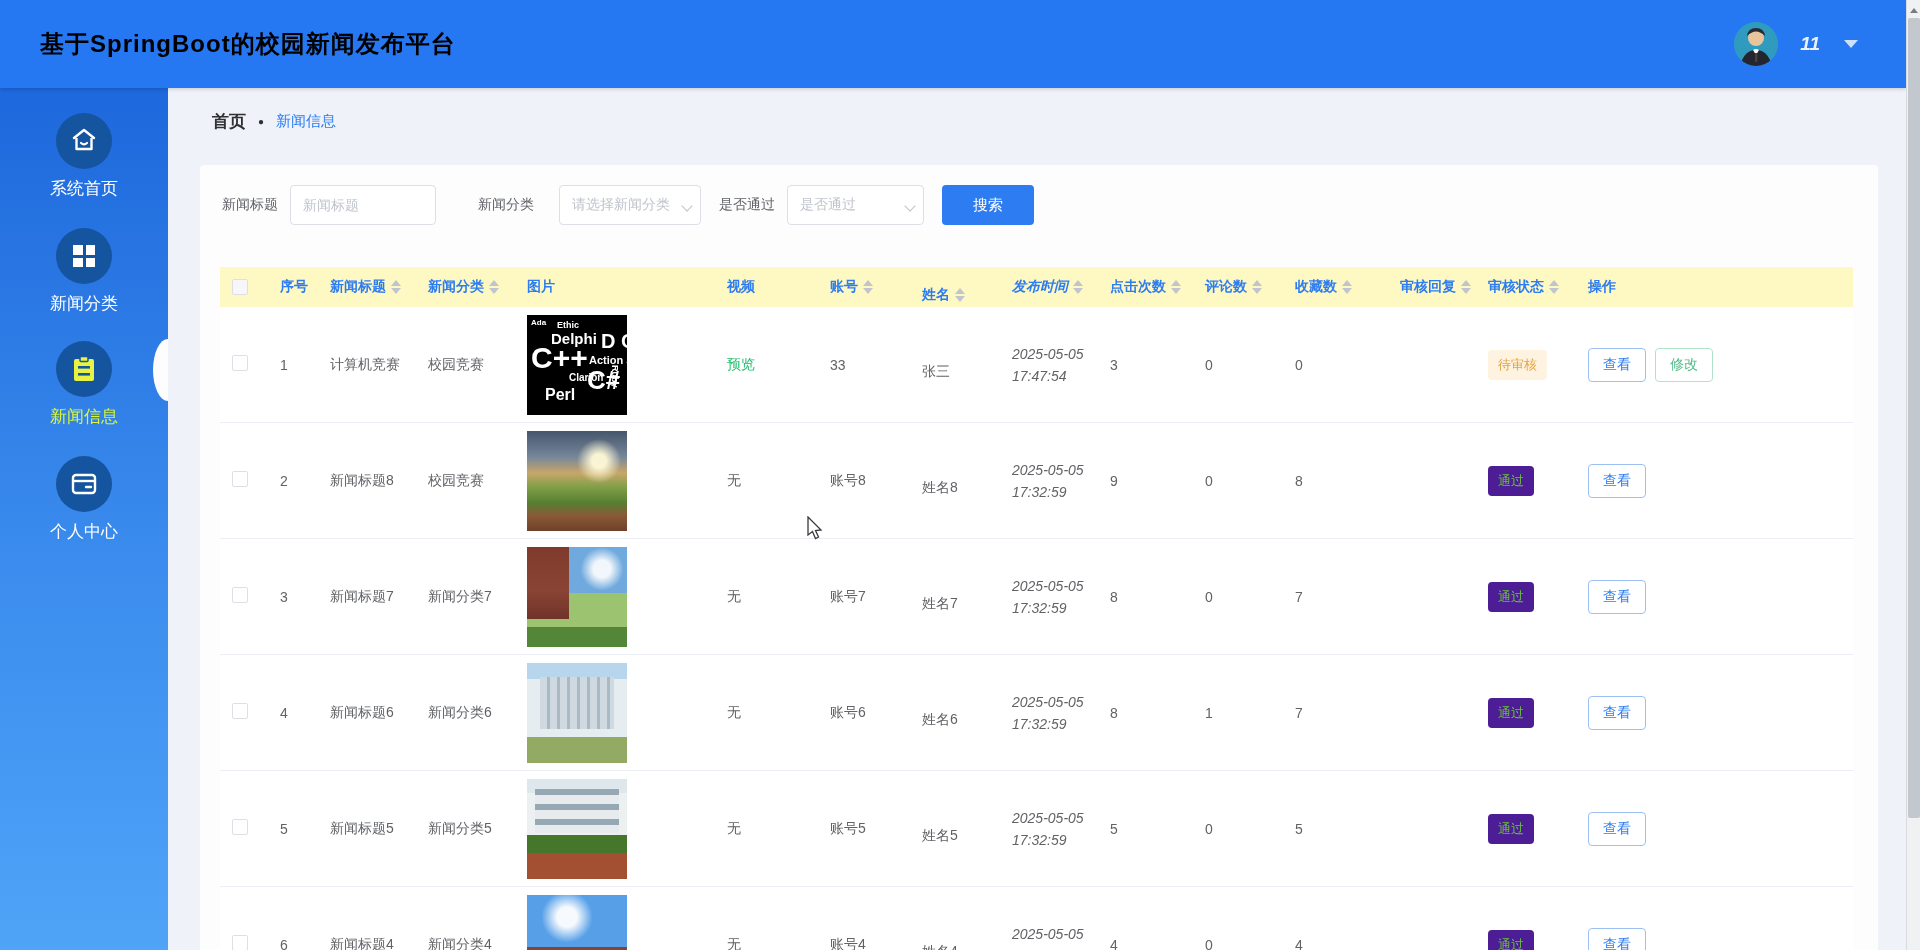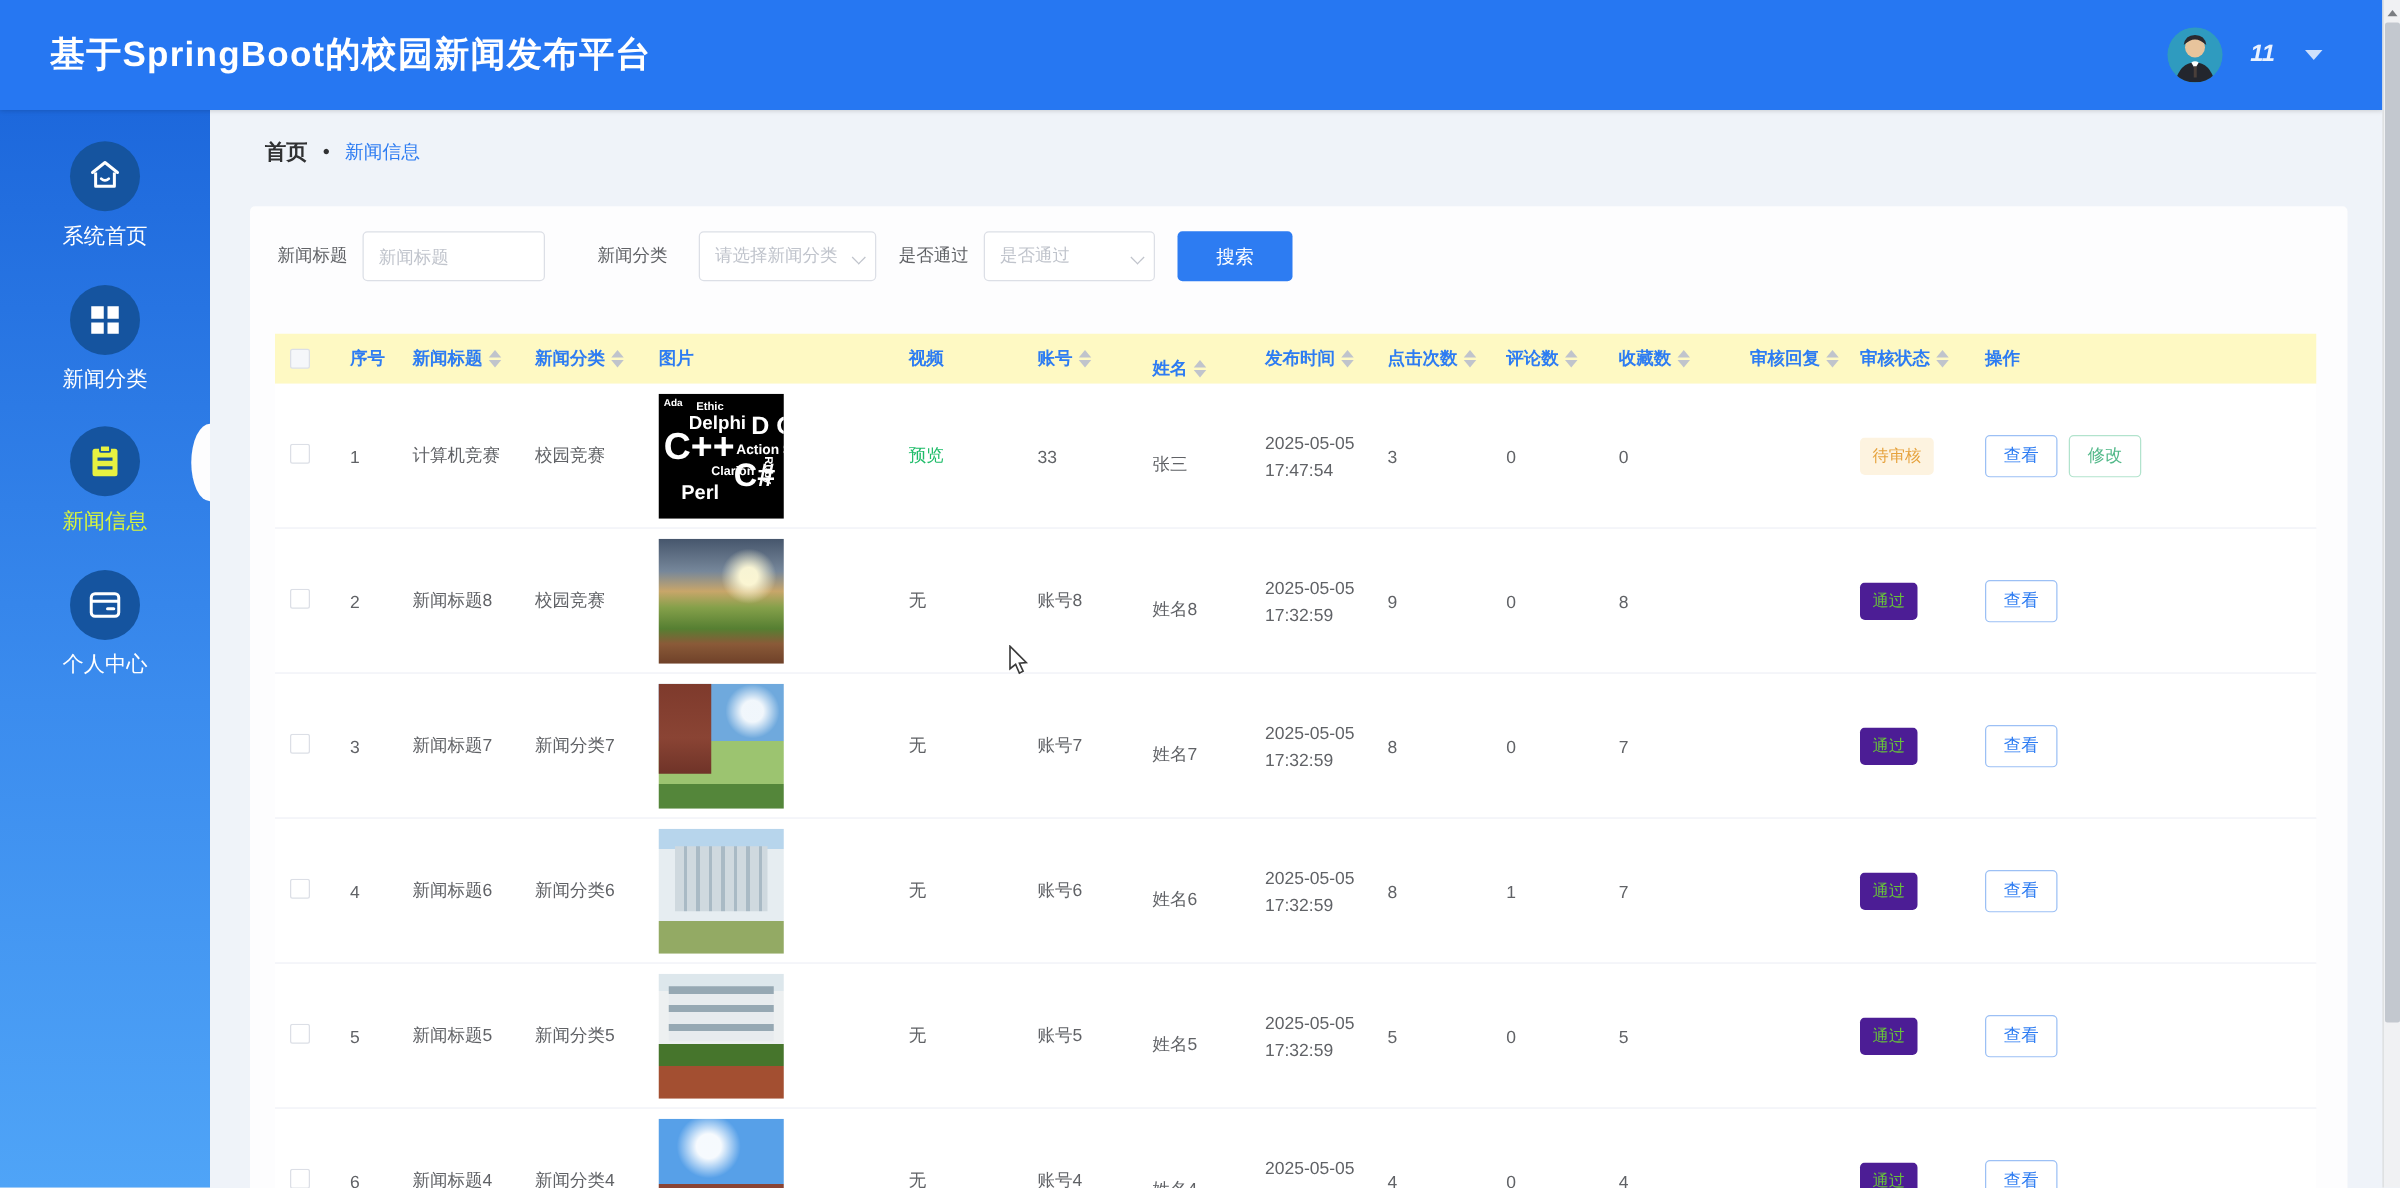--- a/index.html
+++ b/index.html
@@ -3,21 +3,21 @@
 <meta charset="utf-8">
 <style>
   * { margin:0; padding:0; box-sizing:border-box; }
   html,body { width:1920px; height:950px; overflow:hidden;
     font-family:"Liberation Sans","DejaVu Sans",sans-serif; background:#eef2f8; }
 
   
   .topbar { position:absolute; left:0; top:0; width:1906px; height:88px;
     background:#2677f2; display:flex; align-items:center; justify-content:space-between;
     padding:0 48px 0 40px; box-shadow:0 1px 4px rgba(0,0,0,.18); z-index:5; }
-  .app-title { color:#ffffff; font-size:28px; font-weight:bold; letter-spacing:1px; }
+  .app-title { color:#000000; font-size:24px; font-weight:bold; letter-spacing:1px; }
   .userbox { display:flex; align-items:center; gap:22px;font-style:italic; }
   .avatar { width:44px; height:44px; border-radius:50%; overflow:hidden; background:#2f9bbf; }
   .username { color:#eaf2ff; font-size:19px; font-weight:bold; }
   .user-caret { width:0; height:0; border-left:7px solid transparent; border-right:7px solid transparent;
     border-top:8px solid #cfe0fb; margin-left:2px; }
 
   
   .sidebar { position:absolute; left:0; top:88px; width:168px; height:862px;
     background:linear-gradient(180deg,#1d68dc 0%,#3b8cee 55%,#4fa4f7 100%); z-index:4; }
   .menu-item { position:absolute; left:0; width:168px; text-align:center; cursor:pointer; }
@@ -59,21 +59,21 @@
   
   .table { margin-top:42px; width:1633px; font-size:14px; color:#606266; }
   .thead { display:flex; height:40px; align-items:center; background:#fef9c3; }
   .hcell { display:flex; align-items:center; padding-left:12px; color:#2d7cf2;
     font-weight:bold; white-space:nowrap; }
   .trow { display:flex; align-items:center; height:116px; border-bottom:1px solid #ebeef5; background:#fff; }
   .cell { padding-left:12px; overflow:hidden; white-space:nowrap; }
 
   .col-check{width:48px;} .col-index{width:50px;} .col-title{width:98px;}
   .col-category{width:99px;} .col-image{width:200px;} .col-video{width:103px;}
-  .col-account{width:92px;} .col-name{width:90px;margin-top:15px;} .col-time{width:98px;}
+  .col-account{width:92px;} .col-name{width:90px;margin-top:15px;} .col-time{width:98px;font-style:italic;}
   .col-clicks{width:95px;} .col-comments{width:90px;} .col-favorites{width:105px;}
   .col-reply{width:88px;} .col-status{width:100px;} .col-actions{width:277px;}
 
   .checkbox { display:inline-block; width:16px; height:16px; border:1px solid #dcdfe6;
     border-radius:2px; background:#fff; cursor:pointer; }
   .thead .checkbox { background:#f5f7fa; }
 
   .sort-carets { display:inline-flex; flex-direction:column; margin-left:5px; gap:2px; cursor:pointer; }
   .sort-carets i { width:0; height:0; border-left:5px solid transparent; border-right:5px solid transparent; }
   .sort-carets .up { border-bottom:6px solid #c0c4cc; }

